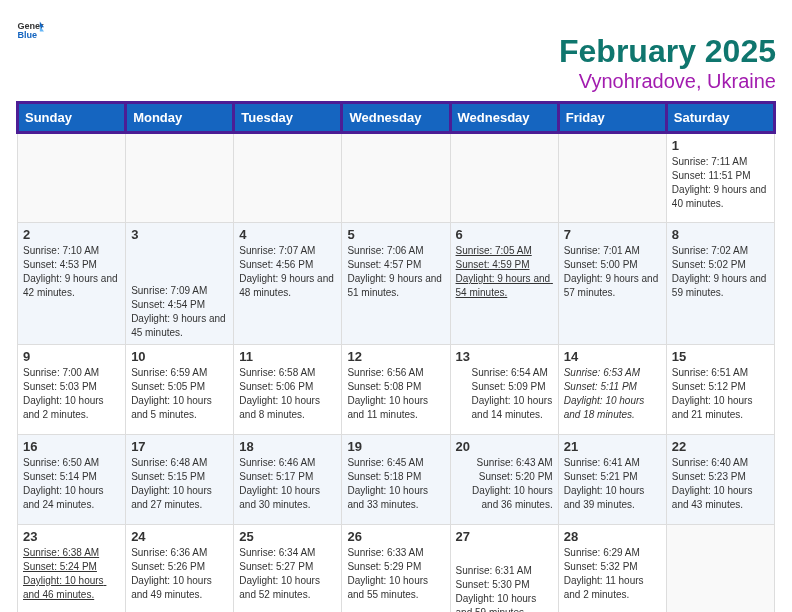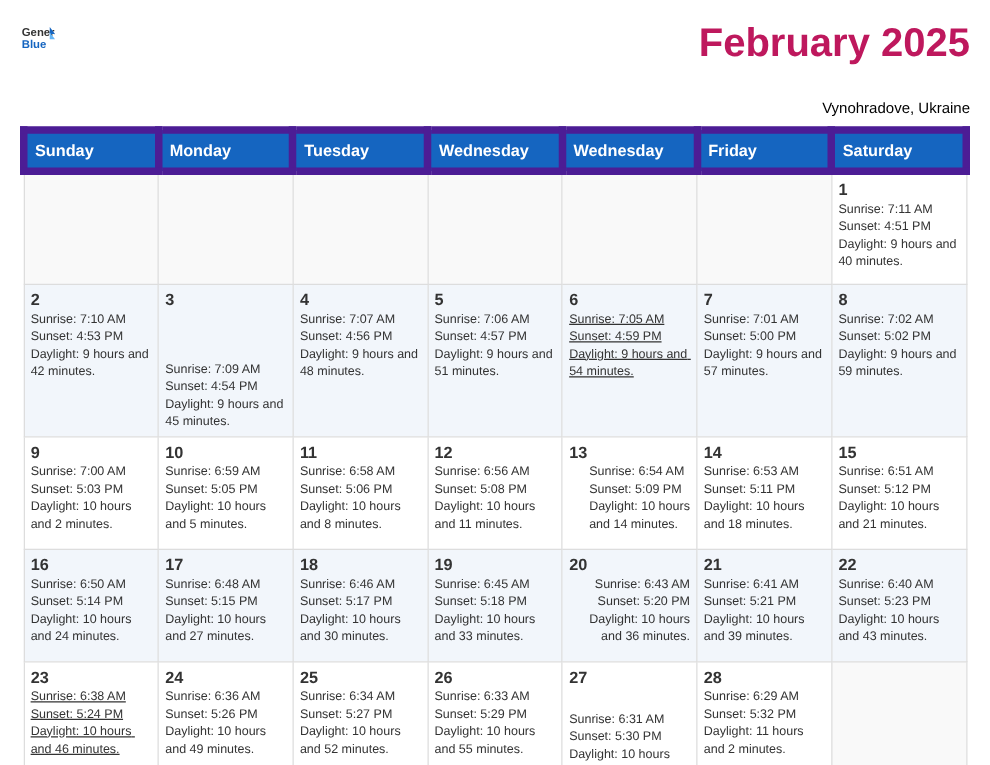--- a/index.html
+++ b/index.html
@@ -24,39 +24,39 @@
     .logo-icon {
       width: 28px;
       height: 28px;
     }
     .title-area {
       text-align: right;
     }
     .month-title {
       font-size: 32px;
       font-weight: bold;
-      color: #be185d;
+      color: #0f766e;
+      margin-top: 17px;
     }
     .location-title {
-      font-size: 12px;
-      color: #000000;
-      margin-top: 26px;
+      font-size: 20px;
+      color: #a21caf;
     }
     .calendar {
       width: 100%;
       border-collapse: collapse;
       border: 1px solid #ccc;
     }
     .calendar th {
       background-color: #1565c0;
       color: #fff;
       text-align: left;
       padding: 6px 6px;
       font-size: 13px;
-      border: 6px solid #4c1d95;
+      border: 3px solid #4c1d95;
     }
     .calendar td {
       vertical-align: top;
       padding: 4px 5px;
       border: 1px solid #ddd;
       width: calc(100% / 7);
       height: 90px;
       font-size: 10.5px;
       color: #333;
       background: #fff;
@@ -112,21 +112,21 @@
   <tr>
         <td class="empty"></td>
         <td class="empty"></td>
         <td class="empty"></td>
         <td class="empty"></td>
         <td class="empty"></td>
         <td class="empty"></td>
         <td>
           <div class="day-number">1</div>
           <div class="day-info" style="white-space: pre-wrap;">Sunrise: 7:11 AM
-Sunset: 4:51 PM
+Sunset: 11:51 PM
 Daylight: 9 hours and 40 minutes.</div>
         </td>
       </tr>
       <tr class="row-alt">
         <td>
           <div class="day-number">2</div>
           <div class="day-info" style="white-space: pre-wrap;">Sunrise: 7:10 AM
 Sunset: 4:53 PM
 Daylight: 9 hours and 42 minutes.</div>
         </td>
@@ -193,21 +193,21 @@
 Daylight: 10 hours and 11 minutes.</div>
         </td>
         <td>
           <div class="day-number">13</div>
           <div class="day-info" style="white-space: pre-wrap; margin-left: 16px;">Sunrise: 6:54 AM
 Sunset: 5:09 PM
 Daylight: 10 hours and 14 minutes.</div>
         </td>
         <td>
           <div class="day-number">14</div>
-          <div class="day-info" style="white-space: pre-wrap;">Sunrise: 6:53 AM
+          <div class="day-info" style="white-space: pre-wrap; font-style: italic;">Sunrise: 6:53 AM
 Sunset: 5:11 PM
 Daylight: 10 hours and 18 minutes.</div>
         </td>
         <td>
           <div class="day-number">15</div>
           <div class="day-info" style="white-space: pre-wrap;">Sunrise: 6:51 AM
 Sunset: 5:12 PM
 Daylight: 10 hours and 21 minutes.</div>
         </td>
       </tr>

